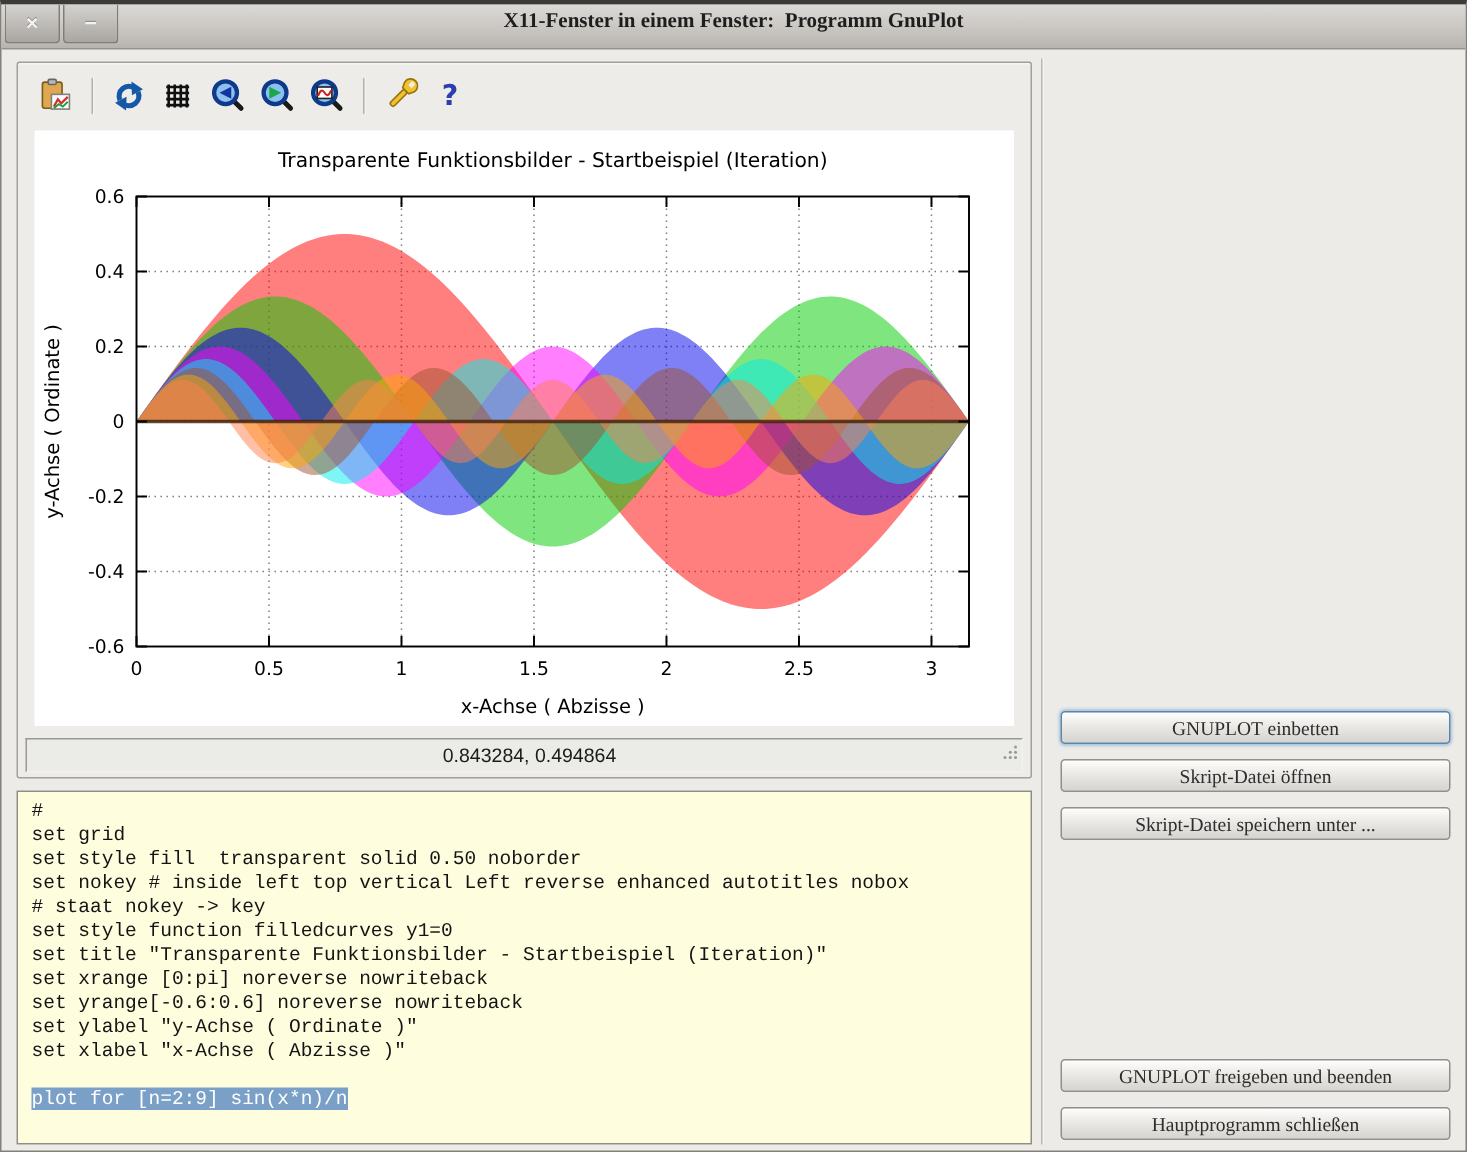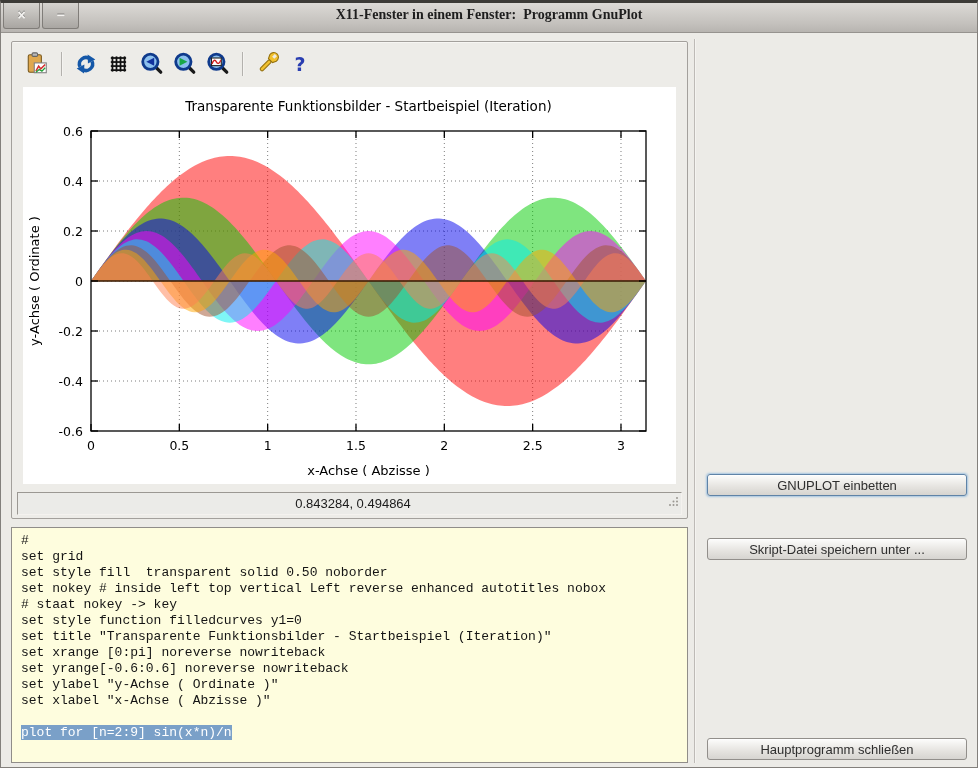--- a/index.html
+++ b/index.html
@@ -59,21 +59,21 @@
     padding:5px 0 0 9px;overflow:hidden;cursor:text;
   }
   .code-line{white-space:pre;height:16px;}
   .code-line .sel{background:#7aa0c8;color:#ffffff;}
   
   .vsep{position:absolute;left:693px;top:36px;height:724px;width:1px;background:#bdbab6;box-shadow:1px 0 0 #f4f3f0;}
   .gtk-btn{
     position:absolute;left:706px;width:260px;height:22px;box-sizing:border-box;
     background:linear-gradient(#fdfdfc,#e5e3df 60%,#d6d4d0);
     border:1px solid #928f8b;border-radius:3px;
-    font-family:Liberation Sans, sans-serif;font-size:13px;color:#2e2e2e;
+    font-family:Liberation Serif, serif;font-size:13px;color:#2e2e2e;
     text-align:center;line-height:19px;cursor:default;
     box-shadow:inset 0 1px 0 rgba(255,255,255,.7);
   }
   .gtk-btn.focused{
     border-color:#5f83a7;
     box-shadow:0 0 2px 1px #a5c4e0, inset 0 1px 0 rgba(255,255,255,.7);
   }
   svg text{font-family:"DejaVu Sans",sans-serif;}
 </style>
 </head>
@@ -265,15 +265,17 @@
       <div class="code-line"><span>set yrange[-0.6:0.6] noreverse nowriteback</span></div>
       <div class="code-line"><span>set ylabel "y-Achse ( Ordinate )"</span></div>
       <div class="code-line"><span>set xlabel "x-Achse ( Abzisse )"</span></div>
       <div class="code-line"><span></span></div>
       <div class="code-line"><span class="sel">plot for [n=2:9] sin(x*n)/n</span></div>
     </div>
 
   <div class="vsep"></div>
 
   <button class="gtk-btn focused" style="top:471px">GNUPLOT einbetten</button>
+  <button class="gtk-btn" style="top:503px">Skript-Datei öffnen</button>
   <button class="gtk-btn" style="top:535px">Skript-Datei speichern unter ...</button>
+  <button class="gtk-btn" style="top:703px">GNUPLOT freigeben und beenden</button>
   <button class="gtk-btn" style="top:735px">Hauptprogramm schließen</button>
 </div>
 
 </body></html>

